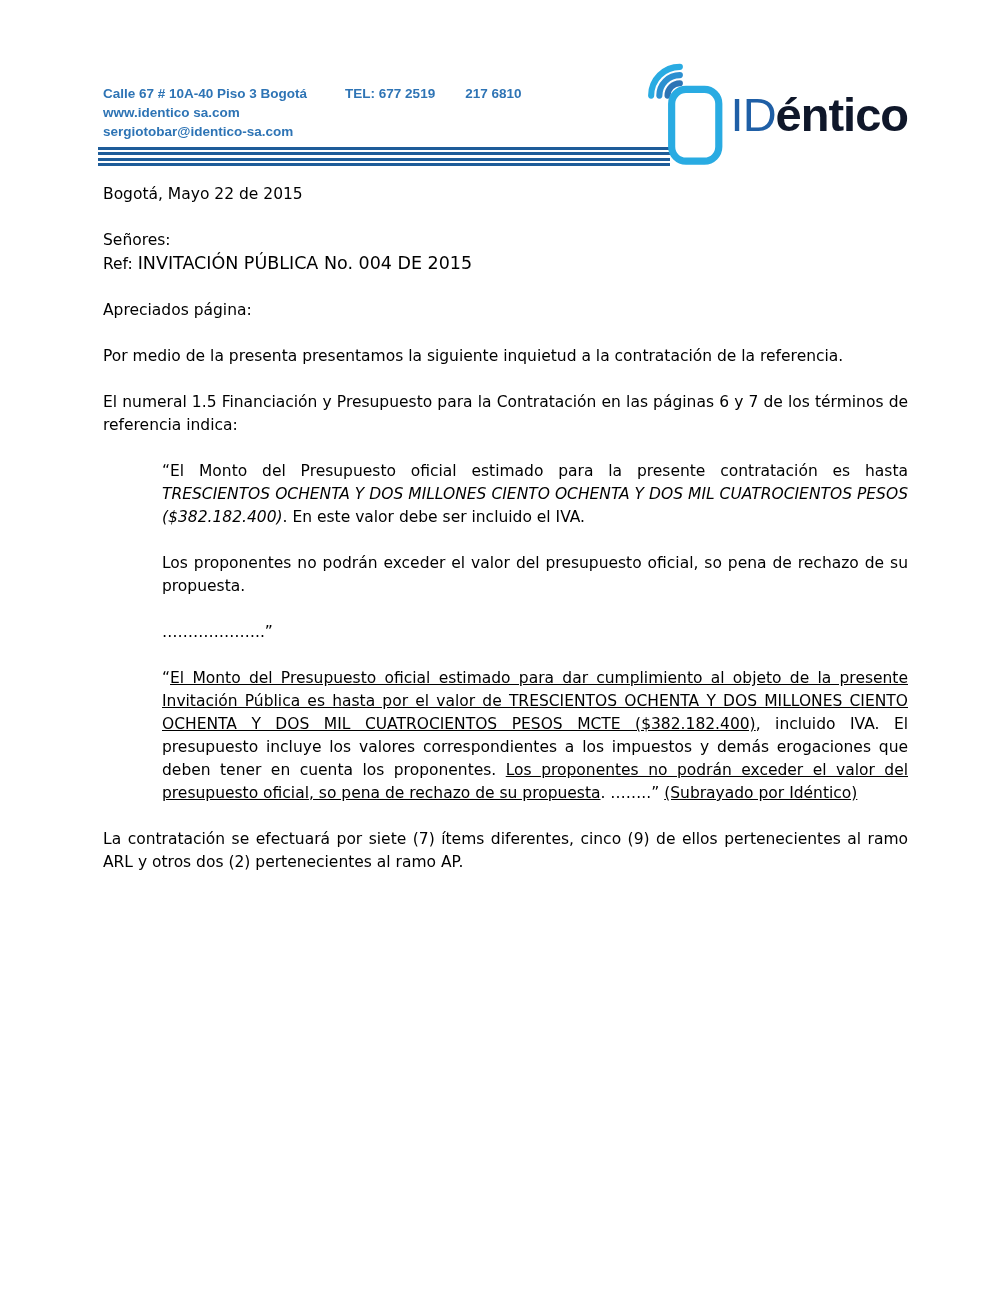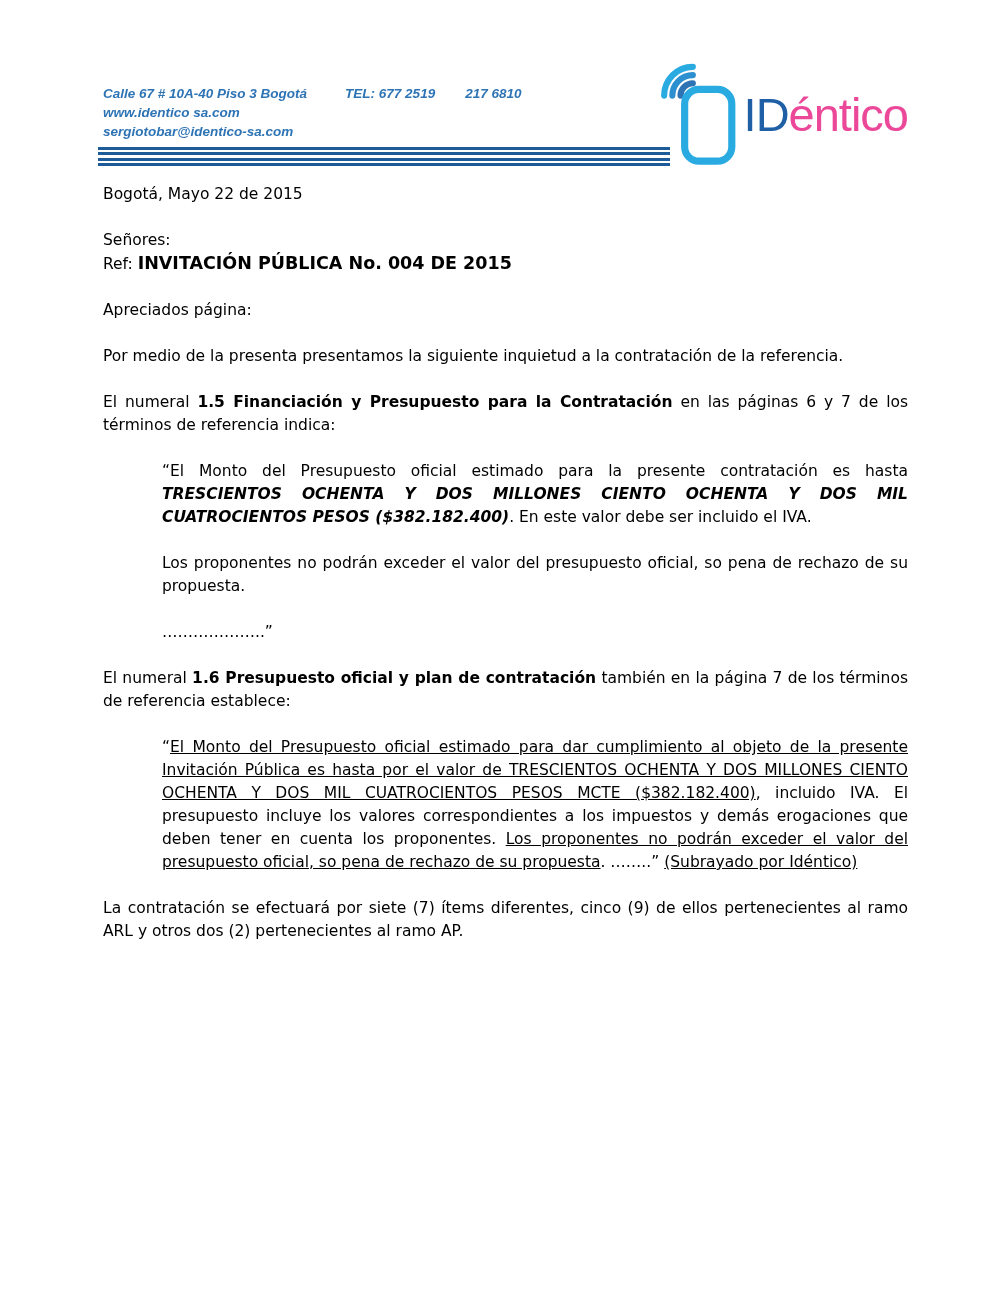--- a/index.html
+++ b/index.html
@@ -9,21 +9,20 @@
     box-sizing:border-box;
     background:#ffffff;
     padding:84px 92px 40px 103px;
     font-family:"DejaVu Sans",sans-serif;
     color:#000000;
     overflow:hidden;
   }
   
   .contact{
     font-family:"Liberation Sans",sans-serif;
-    font-style:italic;
     font-weight:bold;
     color:#2E74B5;
     font-size:13.5px;
     line-height:19px;
   }
   .contact .gap1{display:inline-block;width:38px;}
   .contact .gap2{display:inline-block;width:30px;}
   .rule{
     margin-top:6px;
     margin-left:-5px;
@@ -37,28 +36,28 @@
   }
   .logo svg{display:block;}
   .logo-text{
     font-family:"Liberation Sans",sans-serif;
     font-size:47px;
     letter-spacing:-1px;
     margin-left:4px;
     line-height:1;
   }
   .logo-id{color:#1F5FA6;font-weight:normal;}
-  .logo-rest{color:#ec4899;font-weight:normal;}
+  .logo-rest{color:#0f172a;font-weight:bold;}
   
   .body-text{margin-top:17px;font-size:15.5px;line-height:23px;}
   .blk{margin:0 0 23px 0;}
   .tight{margin:0;}
   .just{text-align:justify;}
   .indent{margin-left:59px;}
-  .b{font-weight:bold;}
+  .b{font-weight:normal;}
   .i{font-style:italic;}
   .u{text-decoration:underline;}
   .ref-line .b{font-size:17.5px;}
 </style>
 </head>
 <body>
 
 <div class="page">
 
   <header>
@@ -96,21 +95,20 @@
 
     <p class="blk just"><span>El numeral </span><span class="b">1.5 Financiación y Presupuesto para la Contratación</span><span> en las páginas 6 y 7 de los términos de referencia indica:</span></p>
 
     <p class="blk just indent"><span>“El Monto del Presupuesto oficial estimado para la presente contratación es hasta </span><span class="b i">TRESCIENTOS OCHENTA Y DOS MILLONES CIENTO OCHENTA Y DOS MIL CUATROCIENTOS PESOS ($382.182.400)</span><span>. En este valor debe ser incluido el IVA.</span></p>
 
     <p class="blk just indent"><span>Los proponentes no podrán exceder el valor del presupuesto oficial, so pena de rechazo de su propuesta.</span></p>
 
     <p class="blk indent"><span>………………..”</span></p>
 
 
-    <p class="blk just"><span>El numeral </span><span class="b">1.6 Presupuesto oficial y plan de contratación</span><span> también en la página 7 de los términos de referencia establece:</span></p>
 
     <p class="blk just indent"><span>“</span><span class="u">El Monto del Presupuesto oficial estimado para dar cumplimiento al objeto de la presente Invitación Pública es hasta por el valor de TRESCIENTOS OCHENTA Y DOS MILLONES CIENTO OCHENTA Y DOS MIL CUATROCIENTOS PESOS MCTE ($382.182.400)</span><span>, incluido IVA. El presupuesto incluye los valores correspondientes a los impuestos y demás erogaciones que deben tener en cuenta los proponentes. </span><span class="u">Los proponentes no podrán exceder el valor del presupuesto oficial, so pena de rechazo de su propuesta</span><span>. ……..” </span><span class="u">(Subrayado por Idéntico)</span></p>
 
     <p class="blk just"><span>La contratación se efectuará por siete (7) ítems diferentes, cinco (9) de ellos pertenecientes al ramo ARL y otros dos (2) pertenecientes al ramo AP.</span></p>
 
   </main>
 
 </div>
 
 </body></html>

